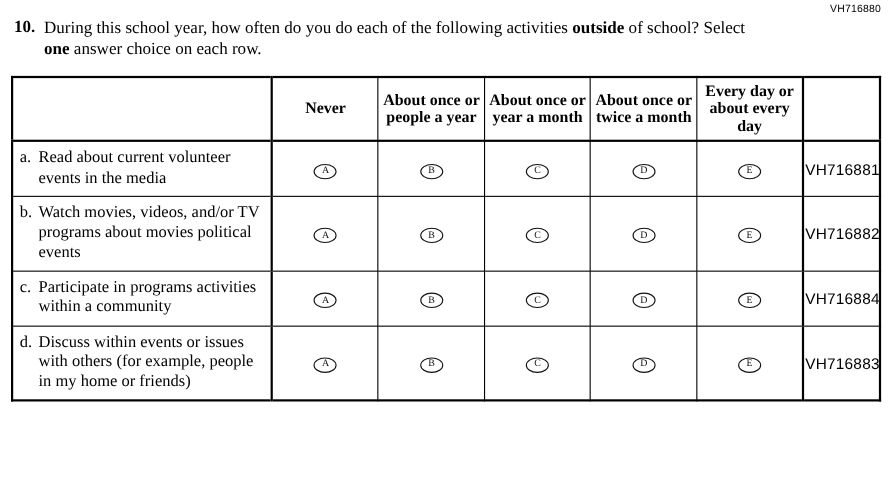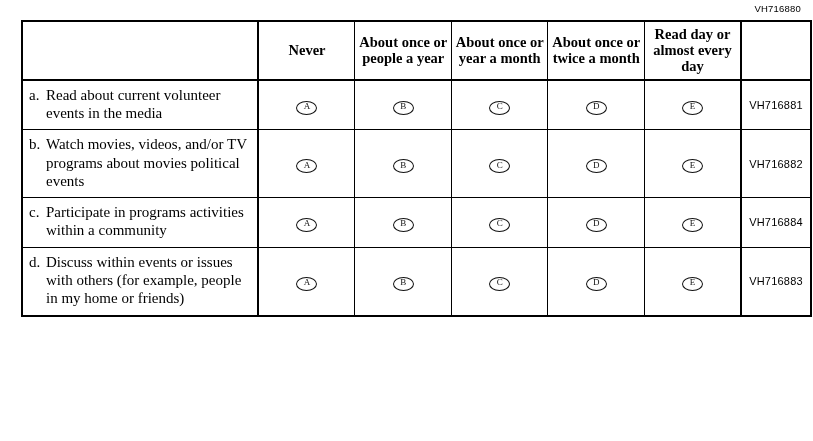--- a/index.html
+++ b/index.html
@@ -13,21 +13,21 @@
     font-family: "Liberation Serif", serif;
     color: #000000;
     position: relative;
     overflow: hidden;
   }
   .page {
     position: relative;
     width: 813px;
     height: 441px;
     box-sizing: border-box;
-    padding: 6px 10px 0 21px;
+    padding: 6px 10px 0 10px;
   }
   .corner-id {
     position: absolute;
     top: 3px;
     right: 12px;
     font-family: "Liberation Sans", sans-serif;
     font-size: 9.5px;
     letter-spacing: 0.2px;
   }
   .question {
@@ -104,21 +104,21 @@
     width: 17px;
   }
   .stem-label { flex: 1 1 auto; }
 
   td.bubble-cell {
     text-align: center;
     vertical-align: middle;
   }
   td.code {
     font-family: "Liberation Sans", sans-serif;
-    font-size: 11px;
+    font-size: 14px;
     text-align: center;
     vertical-align: middle;
     letter-spacing: 0.2px;
   }
   .bubble {
     display: inline-block;
     width: 19px;
     height: 12px;
     border: 1px solid #111111;
     border-radius: 50%;
@@ -139,39 +139,43 @@
   col.c-opt  { width: 91px; }
   col.c-code { width: 66px; }
 </style>
 </head>
 <body>
 
 <div class="page">
 
   <div class="corner-id">VH716880</div>
 
+  <div class="question">
+    <div class="q-number">10.</div>
+    <div class="q-text"><span>During this school year, how often do you do each of the following activities </span><b>outside</b><span> of school? Select </span><b>one</b><span> answer choice on each row.</span></div>
+  </div>
 
   <table class="matrix">
     <colgroup>
       <col class="c-stem">
       <col class="c-opt">
         <col class="c-opt">
         <col class="c-opt">
         <col class="c-opt">
         <col class="c-opt">
       <col class="c-code">
     </colgroup>
     <thead>
       <tr>
         <th></th>
         <th>Never</th>
         <th>About once or people a year</th>
         <th>About once or year a month</th>
         <th>About once or twice a month</th>
-        <th>Read day or almost every day</th>
+        <th>Every day or about every day</th>
         <th></th>
       </tr>
     </thead>
     <tbody>
       <tr>
         <td class="stem">
           <div class="stem-inner">
             <div class="stem-letter">a.</div>
             <div class="stem-label">Read about current volunteer events in the media</div>
           </div>

